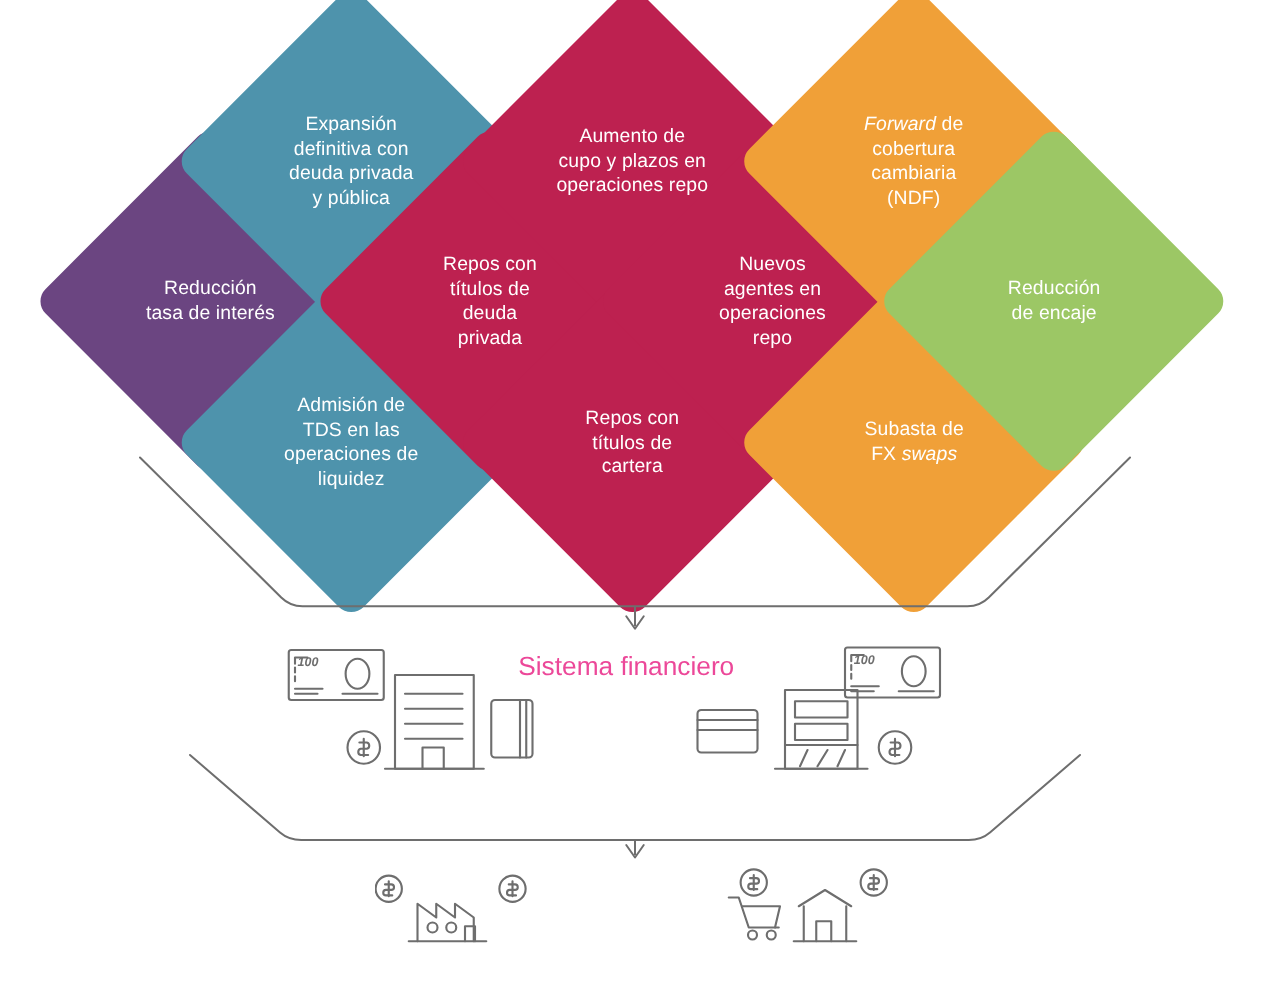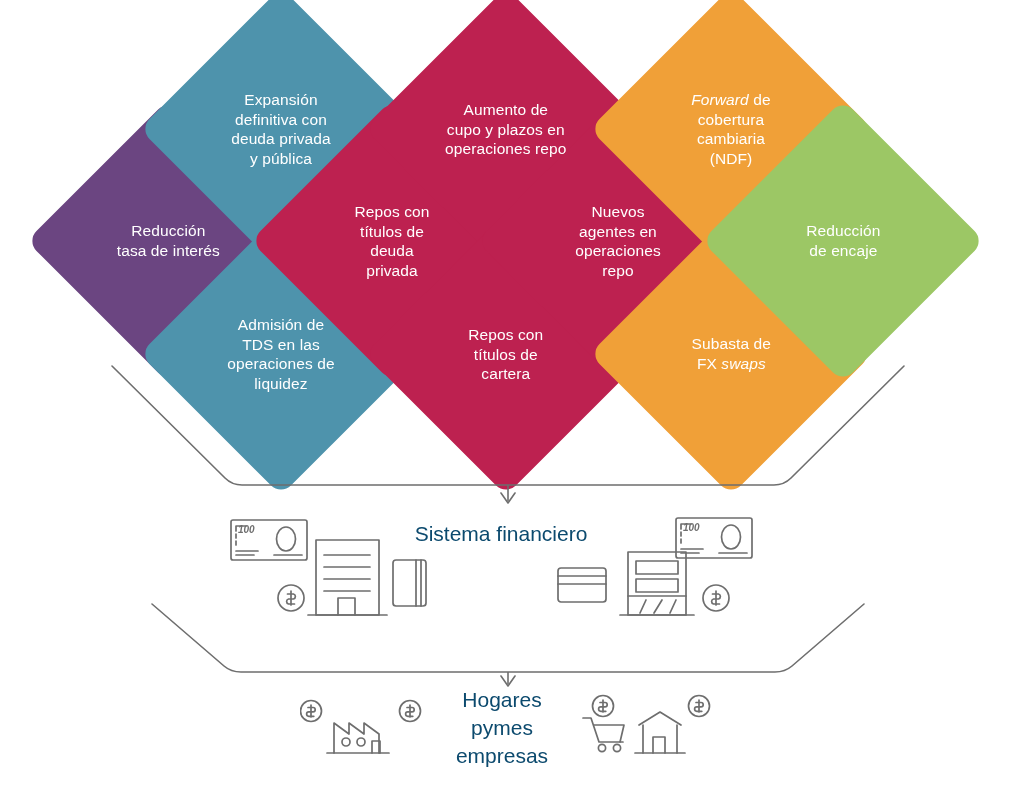--- a/index.html
+++ b/index.html
@@ -30,21 +30,21 @@
   }
   .diamond .dlabel em{font-style:italic;}
 
   
   .bracket{position:absolute;}
   .bracket svg{display:block;overflow:visible;}
 
   
   .caption{
     position:absolute;
-    color:#0c4a6e;
+    color:#ec4899;
     font-size:21px;
     line-height:1.34;
     text-align:center;
     white-space:pre-line;
   }
 
   
   .icons{position:absolute;font-style:italic;}
   .icons svg{display:block;}
 </style>
@@ -177,23 +177,20 @@
   </div>
 
   <div class="bracket" style="left:148px;top:600px;width:720px;height:90px;">
     <svg width="720" height="90" viewBox="0 0 720 90" fill="none">
       <path d="M4 4 L76 66 Q83 72 93 72 L627 72 Q637 72 644 66 L716 4" stroke="#6E6E6E" stroke-width="1.6" fill="none" stroke-linecap="round"></path>
       <path d="M360 72 L360 84" stroke="#6E6E6E" stroke-width="1.6"></path>
       <path d="M353 76 L360 86 L367 76" stroke="#6E6E6E" stroke-width="1.6" fill="none" stroke-linecap="round" stroke-linejoin="round"></path>
     </svg>
   </div>
 
-  <div class="caption" style="left:412px;top:686px;width:180px;">Hogares
-pymes
-empresas</div>
 
   <div class="icons" style="left:300px;top:696px;">
     <svg width="130" height="62" viewBox="0 0 130 62" fill="none" stroke="#6E6E6E" stroke-width="1.7" stroke-linecap="round" stroke-linejoin="round">
       <g>
         <circle cx="11" cy="15" r="10.5"></circle>
         <path d="M11 9 v12 M8 11.5 h5 a2.2 2.2 0 0 1 0 4.4 h-4.2 a2.2 2.2 0 0 0 0 4.4 h5"></path>
       </g>
       <g>
         <path d="M34 57 V27 l15 11 V27 l15 11 V27 l15 11 V57"></path>
         <circle cx="46" cy="46" r="4"></circle>

